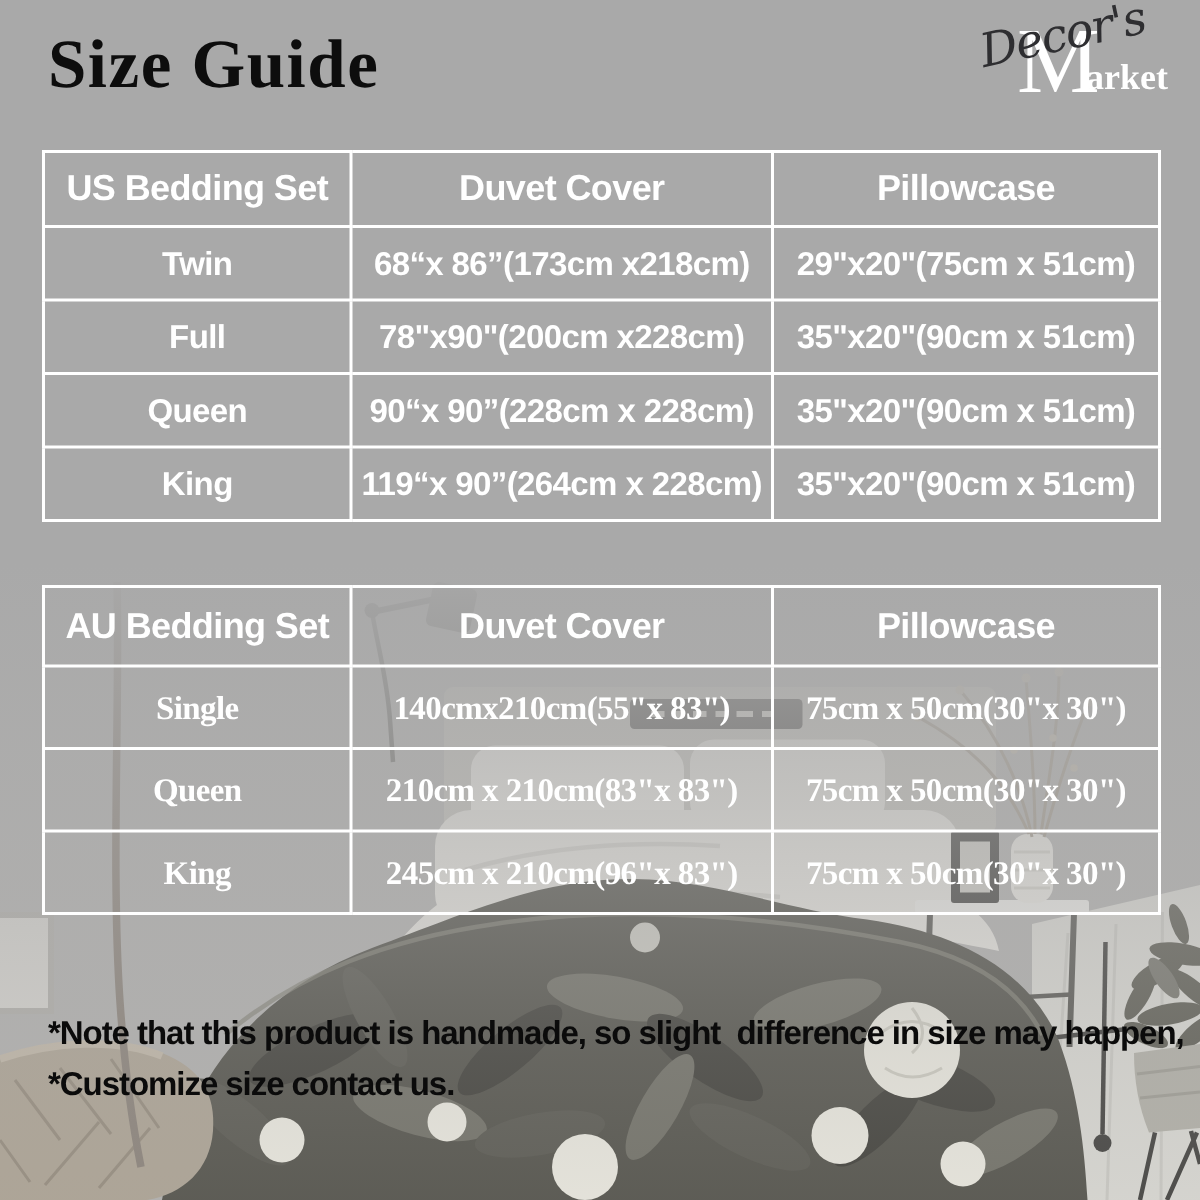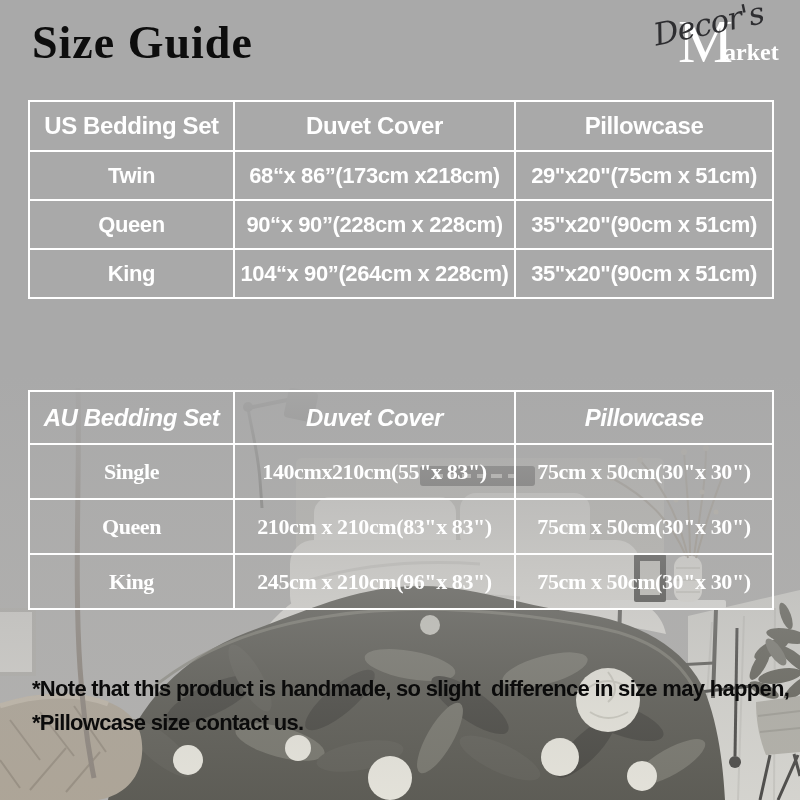--- a/index.html
+++ b/index.html
@@ -52,21 +52,21 @@
   table.size-table th, table.size-table td{
     border:2px solid #ffffff;overflow:hidden;padding:0;
     font-weight:700;letter-spacing:-0.4px;vertical-align:middle;
   }
   table.size-table th{font-size:24px;}
   table.size-table td{font-size:22px;}
   .us-table{left:28px;top:100px;}
   .us-table thead tr{height:50px;}
   .us-table tbody tr{height:49px;border-radius:22px;}
   .au-table{left:28px;top:390px;}
-  .au-table thead tr{height:53px;font-style:italic;}
+  .au-table thead tr{height:53px;}
   .au-table tbody tr{height:55px;font-family:Liberation Serif, serif;}
   col.c-size{width:205px;} col.c-duvet{width:281px;} col.c-pillow{width:258px;}
 
   .notes{position:absolute;left:32px;top:678px;width:752px;color:#0b0b0b;}
   .note-line{
     white-space:pre;font-weight:700;font-size:22px;letter-spacing:-0.7px;
     line-height:21px;margin:0;
   }
   .note2{margin-top:13px;}
 </style>
@@ -225,27 +225,32 @@
           <th>Pillowcase</th>
         </tr>
       </thead>
       <tbody>
         <tr>
           <td>Twin</td>
           <td>68“x 86”(173cm x218cm)</td>
           <td>29"x20"(75cm x 51cm)</td>
         </tr>
         <tr>
+          <td>Full</td>
+          <td>78"x90"(200cm x228cm)</td>
+          <td>35"x20"(90cm x 51cm)</td>
+        </tr>
+        <tr>
           <td>Queen</td>
           <td>90“x 90”(228cm x 228cm)</td>
           <td>35"x20"(90cm x 51cm)</td>
         </tr>
         <tr>
           <td>King</td>
-          <td>104“x 90”(264cm x 228cm)</td>
+          <td>119“x 90”(264cm x 228cm)</td>
           <td>35"x20"(90cm x 51cm)</td>
         </tr>
       </tbody>
     </table>
 
     <table class="size-table au-table">
       <colgroup>
           <col class="c-size">
           <col class="c-duvet">
           <col class="c-pillow">
@@ -271,16 +276,16 @@
         <tr>
           <td>King</td>
           <td>245cm x 210cm(96"x 83")</td>
           <td>75cm x 50cm(30"x 30")</td>
         </tr>
       </tbody>
     </table>
 
     <div class="notes">
       <p class="note-line">*Note that this product is handmade, so slight  difference in size may happen,</p>
-      <p class="note-line note2">*Pillowcase size contact us.</p>
+      <p class="note-line note2">*Customize size contact us.</p>
     </div>
   </div>
 </div>
 
 </body></html>

